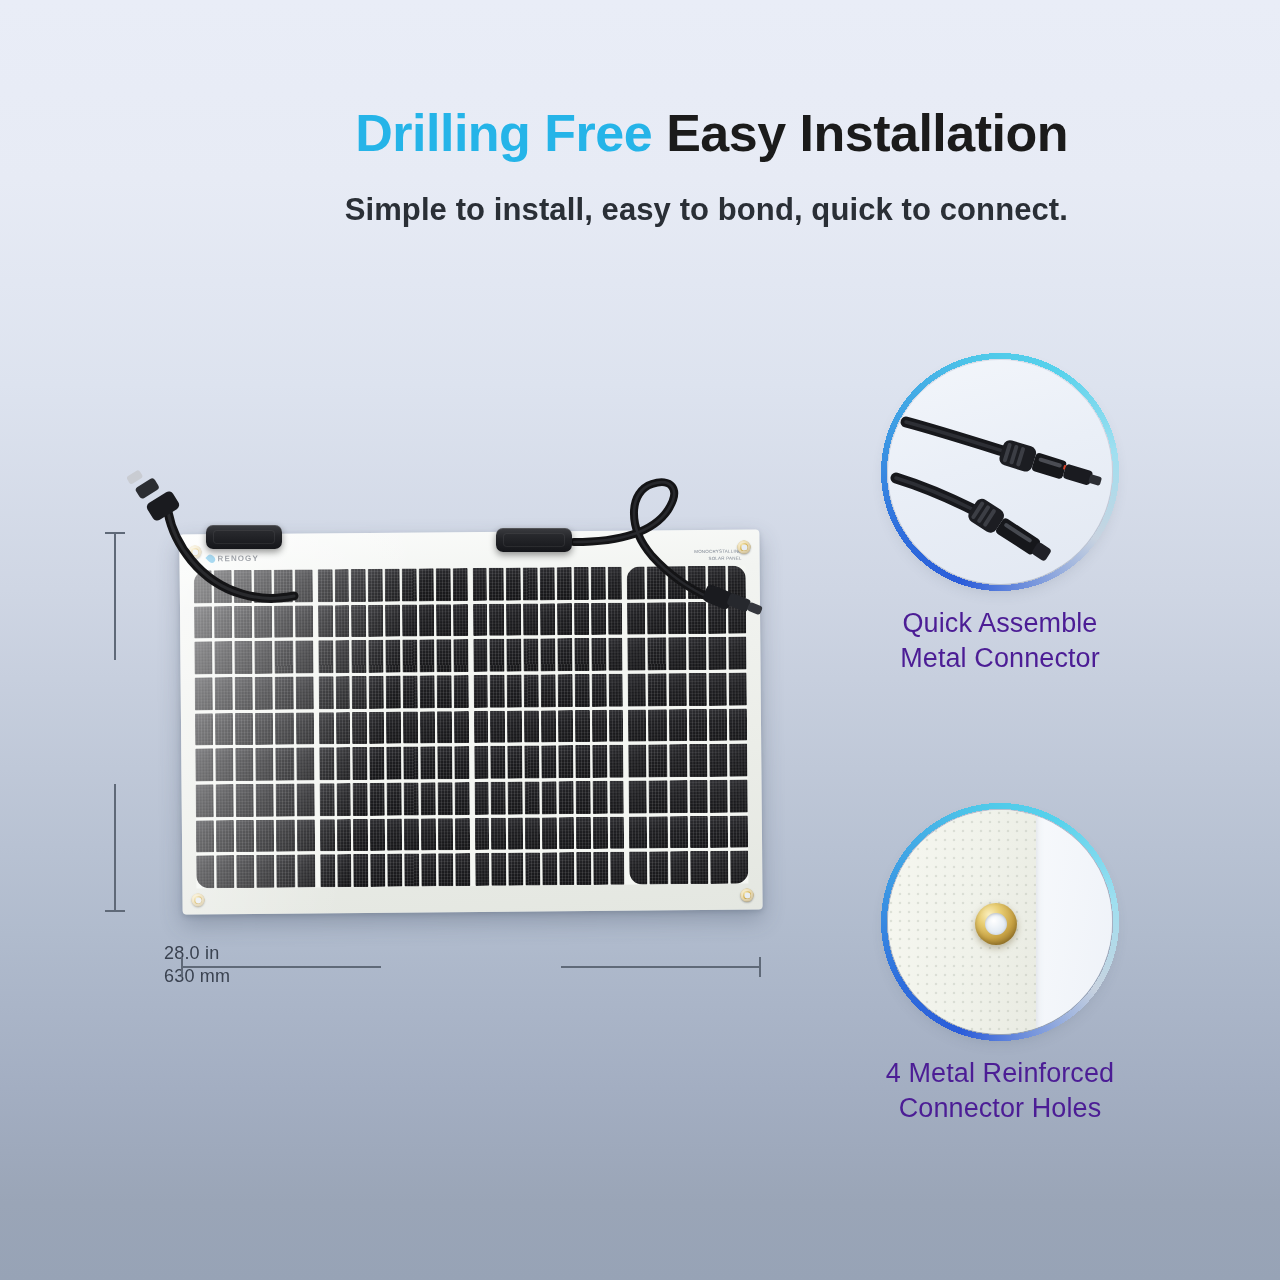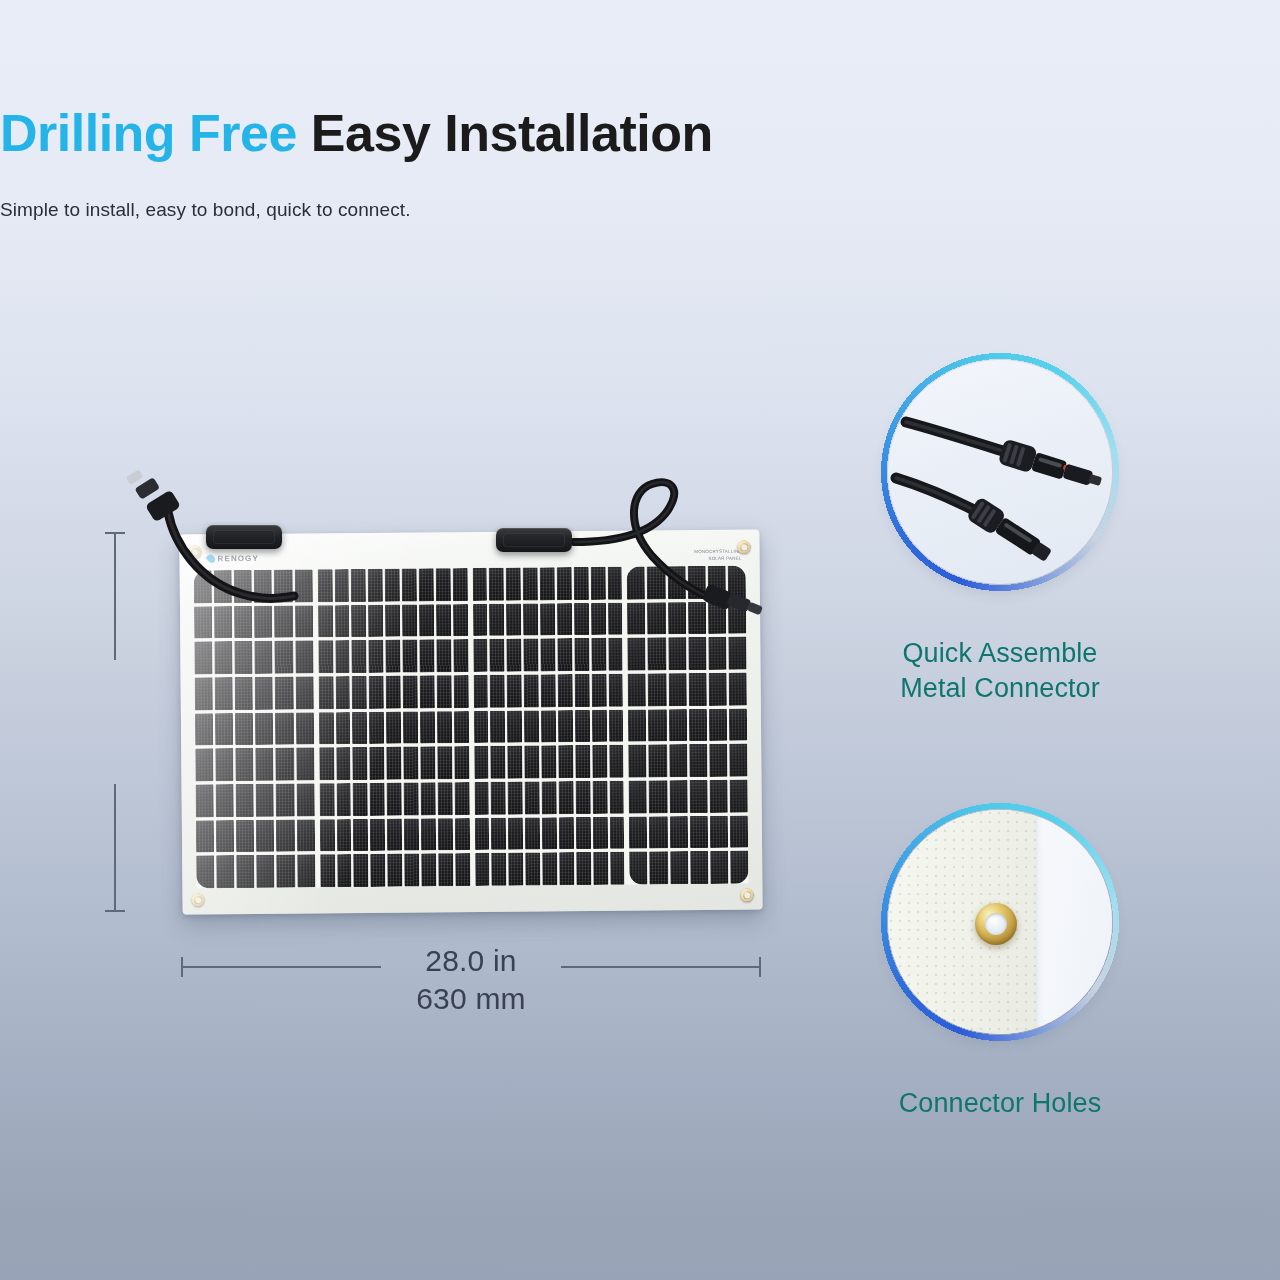--- a/index.html
+++ b/index.html
@@ -32,37 +32,37 @@
     width: 1280px;
     height: 1280px;
   }
 
   
   .header {
     position: absolute;
     top: 104px;
     left: 0;
     width: 1068px;
-    text-align: left;
+    text-align: right;
   }
   .headline {
     font-size: 52px;
     font-weight: bold;
     letter-spacing: -0.5px;
     line-height: 1.15;
     white-space: nowrap;
   }
   .headline .accent { color: #25b4e8; }
   .headline .plain  { color: #1b1b1b; }
 
   .subhead {
-    margin-top: 35px;
-    font-size: 19px;
+    margin-top: 28px;
+    font-size: 31px;
     color: #2a2f36;
-    font-weight: 400;
+    font-weight: 700;
     letter-spacing: 0.1px;
   }
 
   
   .panel-block {
     position: absolute;
     left: 96px;
     top: 470px;
     width: 700px;
     height: 560px;
@@ -270,25 +270,24 @@
     top: -9px;
     width: 1.6px;
     height: 20px;
     background: #5f6978;
   }
   .dim-h .cap.l { left: 0; }
   .dim-h .cap.r { right: 0; }
 
   .dim-h-label {
     position: absolute;
-    left: 85px;
+    left: 68px;
     top: 472px;
     width: 580px;
-    text-align: center;
-    font-size: 30px;
+    font-size: 18px;
     line-height: 1.25;
     color: #3a4250;
     letter-spacing: 0.2px;
   }
 
   
   .feature {
     position: absolute;
     width: 240px;
   }
@@ -357,25 +356,25 @@
     content: "";
     position: absolute;
     left: 10px; top: 10px;
     width: 22px; height: 22px;
     border-radius: 50%;
     background: radial-gradient(circle at 40% 35%, #ffffff 0%, #e6edf4 55%, #cfd9e4 100%);
     box-shadow: inset 0 1px 3px rgba(100,110,125,0.40);
   }
 
   .feature-caption {
-    margin-top: 44px;
+    margin-top: 14px;
     text-align: center;
     font-size: 27px;
     line-height: 1.28;
-    color: #0f766e;
+    color: #4c1d95;
     letter-spacing: 0.1px;
   }
 </style>
 </head>
 <body>
 
 <div class="stage">
 
   <div class="header">
     <div class="headline">
@@ -840,17 +839,18 @@
   <div class="feature bottom">
     <div class="circle-wrap">
       <div class="disc">
         <div class="surface-textured"></div>
         <div class="surface-smooth"></div>
         <div class="big-grommet"></div>
       </div>
       <div class="ring"></div>
     </div>
     <div class="feature-caption">
+      <div>4 Metal Reinforced</div>
       <div>Connector Holes</div>
     </div>
   </div>
 
 </div>
 
 </body></html>

